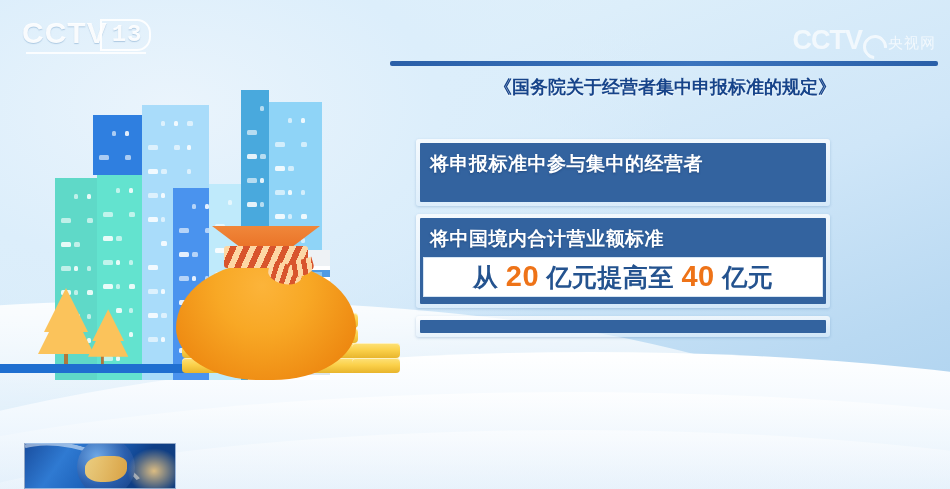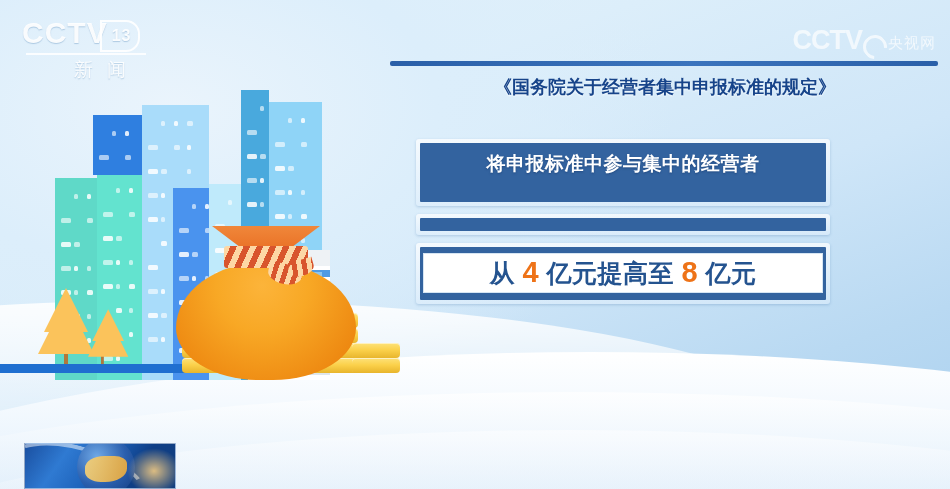--- a/index.html
+++ b/index.html
@@ -43,21 +43,21 @@
   
   #cctv-logo { position:absolute; left:22px; top:16px; width:160px; height:58px; }
   #cctv-logo .ctext {
     font-size:30px; font-weight:bold; color:rgba(255,255,255,0.92);
     letter-spacing:1px; line-height:34px;
     text-shadow:0 1px 1px rgba(130,170,205,0.55);
   }
   #cctv-logo .thirteen {
     display:inline-block; border:2px solid rgba(255,255,255,0.9);
     border-radius:0 14px 14px 0; padding:0 7px 0 10px; margin-left:-8px;
-    font-size:16px; line-height:28px; vertical-align:2px;
+    font-size:24px; line-height:28px; vertical-align:2px;font-family:Liberation Mono, monospace;
   }
   #cctv-logo .underbar { width:120px; height:2px; background:rgba(255,255,255,0.85); margin:1px 0 2px 4px; }
   #cctv-logo .xinwen {
     font-size:19px; letter-spacing:14px; color:rgba(255,255,255,0.9);
     text-align:center; margin-left:10px;
     text-shadow:0 1px 1px rgba(130,170,205,0.5);
   }
 
   
   #watermark { position:absolute; right:14px; top:8px; height:48px; display:flex; align-items:flex-end; opacity:0.72; }
@@ -123,21 +123,21 @@
                     background:linear-gradient(90deg,#2a5fa8,#3b74bd 55%,#2a5fa8); border-radius:2px; }
   #headline .maintitle { font-size:18px; font-weight:bold; color:#17448a; letter-spacing:0px;
                          text-shadow:0 1px 2px rgba(255,255,255,0.85); line-height:34px; white-space:nowrap; }
 
   
   #boxes { position:absolute; left:416px; top:139px; width:414px; }
   .ibox { position:relative; margin-bottom:8px; padding:4px;
           background:linear-gradient(180deg,rgba(255,255,255,0.72),rgba(224,239,252,0.55));
           border-radius:3px; box-shadow:0 1px 3px rgba(60,110,170,0.28); }
   .ibox-inner { background:#33639f; border-radius:1px; padding:6px 0 7px 0; }
-  .ibox-head { color:#ffffff; font-size:19px; font-weight:bold; text-align:center; line-height:27px;
+  .ibox-head { color:#ffffff; font-size:19px; font-weight:bold; line-height:27px;
                letter-spacing:0.5px; text-shadow:0 1px 2px rgba(20,55,105,0.55); padding:1px 10px 5px 10px; }
   .ibox-value { background:#ffffff; margin:0 3px; padding:3px 0 4px 0; text-align:center;
                 font-size:25px; font-weight:bold; color:#24538f; line-height:32px; letter-spacing:0.5px;
                 box-shadow:inset 0 0 0 1px rgba(210,226,242,0.9); white-space:nowrap; }
   .ibox-value .num { color:#ee7318; font-size:29px; }
   .ibox.tall .ibox-head { padding-bottom:7px; }
   .ibox.tall .pad-bottom { height:11px; }
 </style>
 </head>
 <body>
@@ -381,21 +381,20 @@
     <div class="neck"></div>
     <div class="knot"></div>
     <div class="knot knot2"></div>
   </div>
 
   <div id="cctv-logo">
     <div class="ctext">
       <span>CCTV</span><span class="thirteen">13</span>
     </div>
     <div class="underbar"></div>
-    <div class="xinwen">新闻</div>
   </div>
 
   <div id="watermark">
     <span class="wm-main">CCTV</span>
     <span class="wm-ring"></span>
     <span class="wm-cn">央视网</span>
   </div>
 
   <div id="headline">
     <div class="rule"></div>
@@ -406,25 +405,28 @@
       <div class="ibox tall">
         <div class="ibox-inner">
           <div class="ibox-head">
             <div>将申报标准中参与集中的经营者</div>
           </div>
           <div class="pad-bottom"></div>
         </div>
       </div>
       <div class="ibox">
         <div class="ibox-inner">
+          <div class="ibox-head">
+            <div>将中国境内合计营业额标准</div>
+          </div>
+          <div class="ibox-value"><span>从</span> <span class="num">20</span> <span>亿元提高至</span> <span class="num">40</span> <span>亿元</span> </div>
         </div>
       </div>
       <div class="ibox">
         <div class="ibox-inner">
-          <div class="ibox-value"><span>从</span> <span class="num">4</span> <span>亿元提高至</span> <span class="num">8</span> <span>亿元</span> </div>
         </div>
       </div>
     </div>
 
   <div id="thumb">
     <div class="arc1"></div>
     <div class="globe"></div>
     <div class="cont"></div>
     <div class="arc2"></div>
     <div class="glow"></div>

